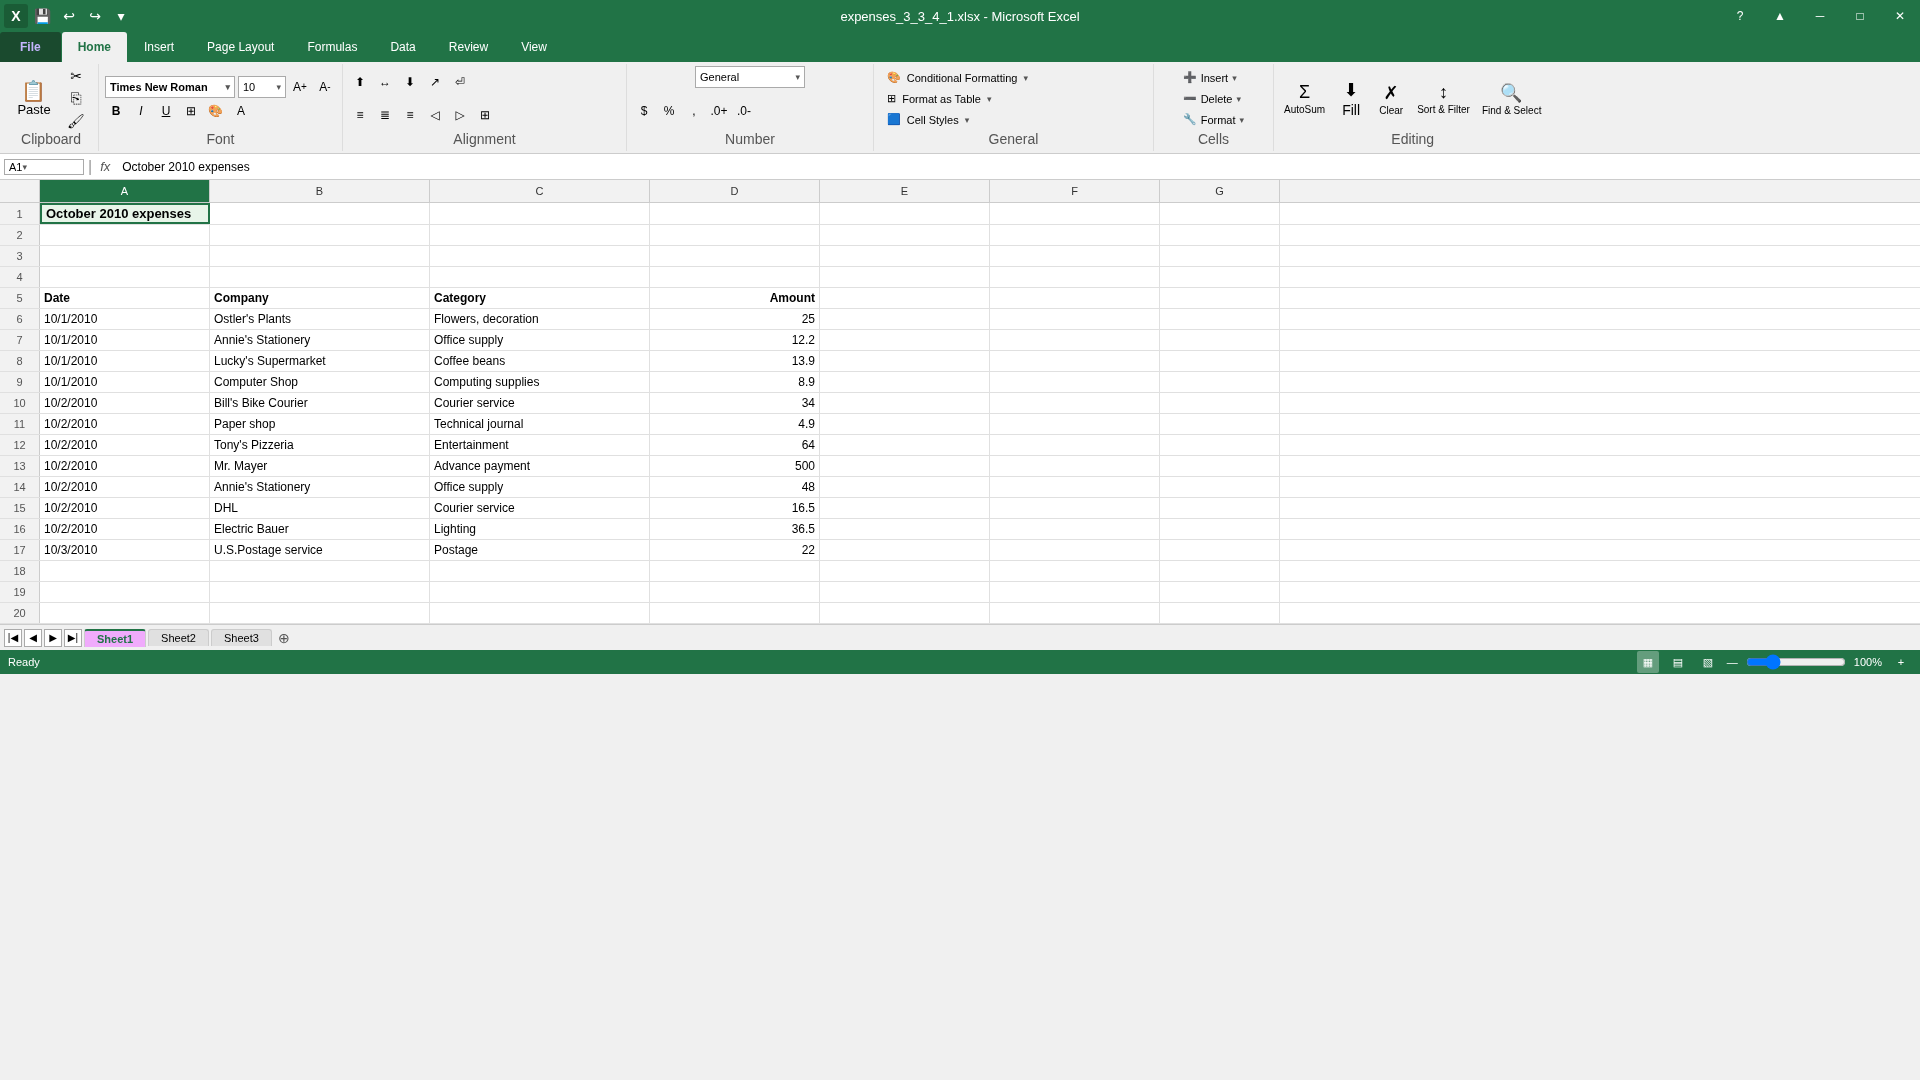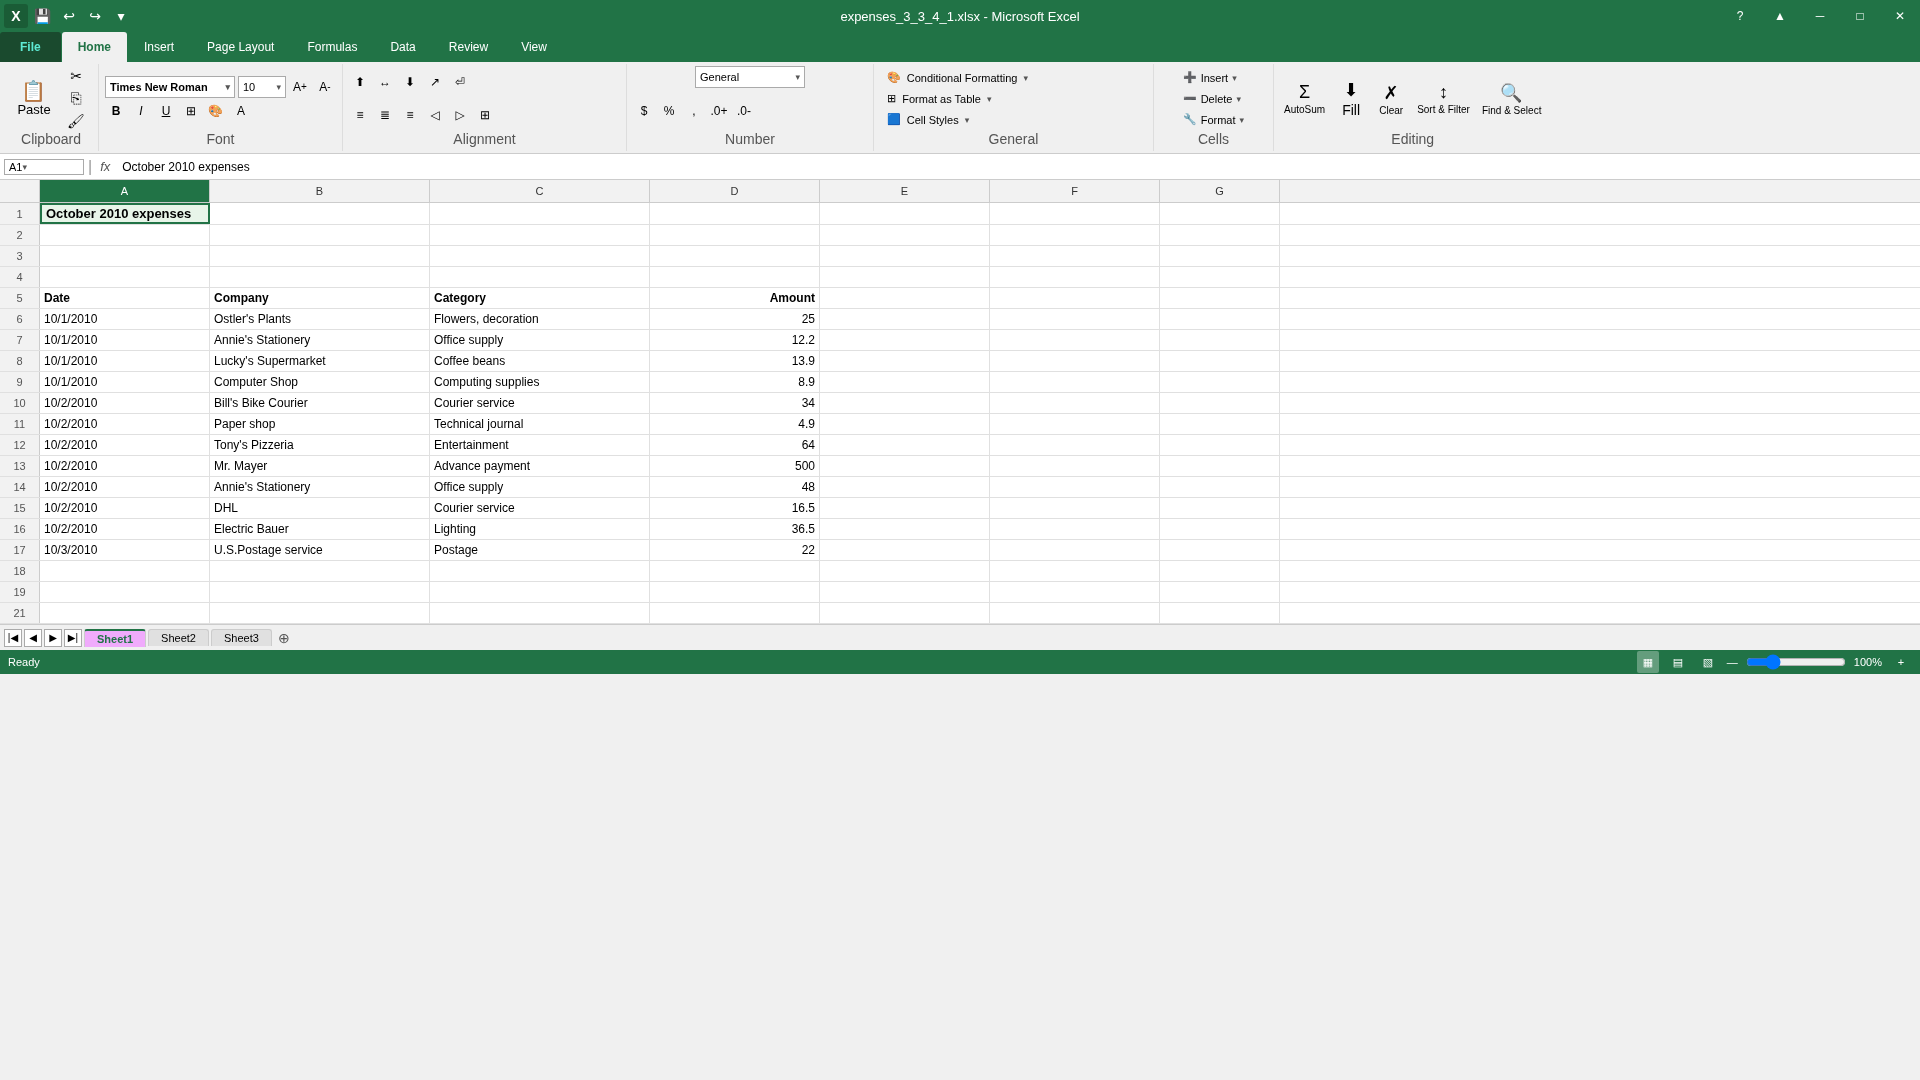--- a/index.html
+++ b/index.html
@@ -57,21 +57,21 @@
       color: white;
       font-size: 12px;
       cursor: pointer;
       height: 100%;
       display: flex;
       align-items: center;
       border-radius: 3px 3px 0 0;
       margin-right: 1px;
     }
     .ribbon-tab.active { background: #f0f0f0; color: #217346; font-weight: 600; }
-    .file-tab { background: #1a4a2e; color: #5eead4; padding: 4px 20px; font-weight: 600; }
+    .file-tab { background: #1a4a2e; color: #c4b5fd; padding: 4px 20px; font-weight: 600; }
 
     
     .ribbon {
       background: #f0f0f0;
       border-bottom: 1px solid #ccc;
       display: flex;
       align-items: stretch;
       padding: 2px 4px;
       min-height: 90px;
     }
@@ -730,21 +730,21 @@
         <div class="row-num">19</div>
         <div class="cell col-a"></div>
         <div class="cell col-b"></div>
         <div class="cell col-c"></div>
         <div class="cell col-d"></div>
         <div class="cell col-e"></div>
         <div class="cell col-f"></div>
         <div class="cell col-g"></div>
       </div>
       <div class="sheet-row">
-        <div class="row-num">21</div>
+        <div class="row-num">20</div>
         <div class="cell col-a"></div>
         <div class="cell col-b"></div>
         <div class="cell col-c"></div>
         <div class="cell col-d"></div>
         <div class="cell col-e"></div>
         <div class="cell col-f"></div>
         <div class="cell col-g"></div>
       </div>
     </div>
 </div>

